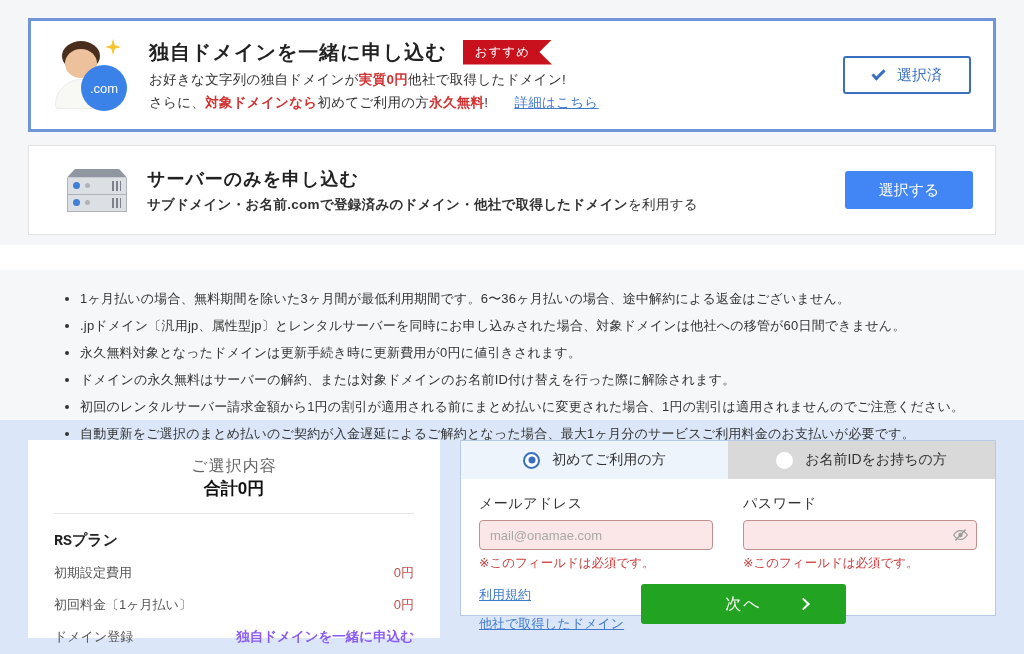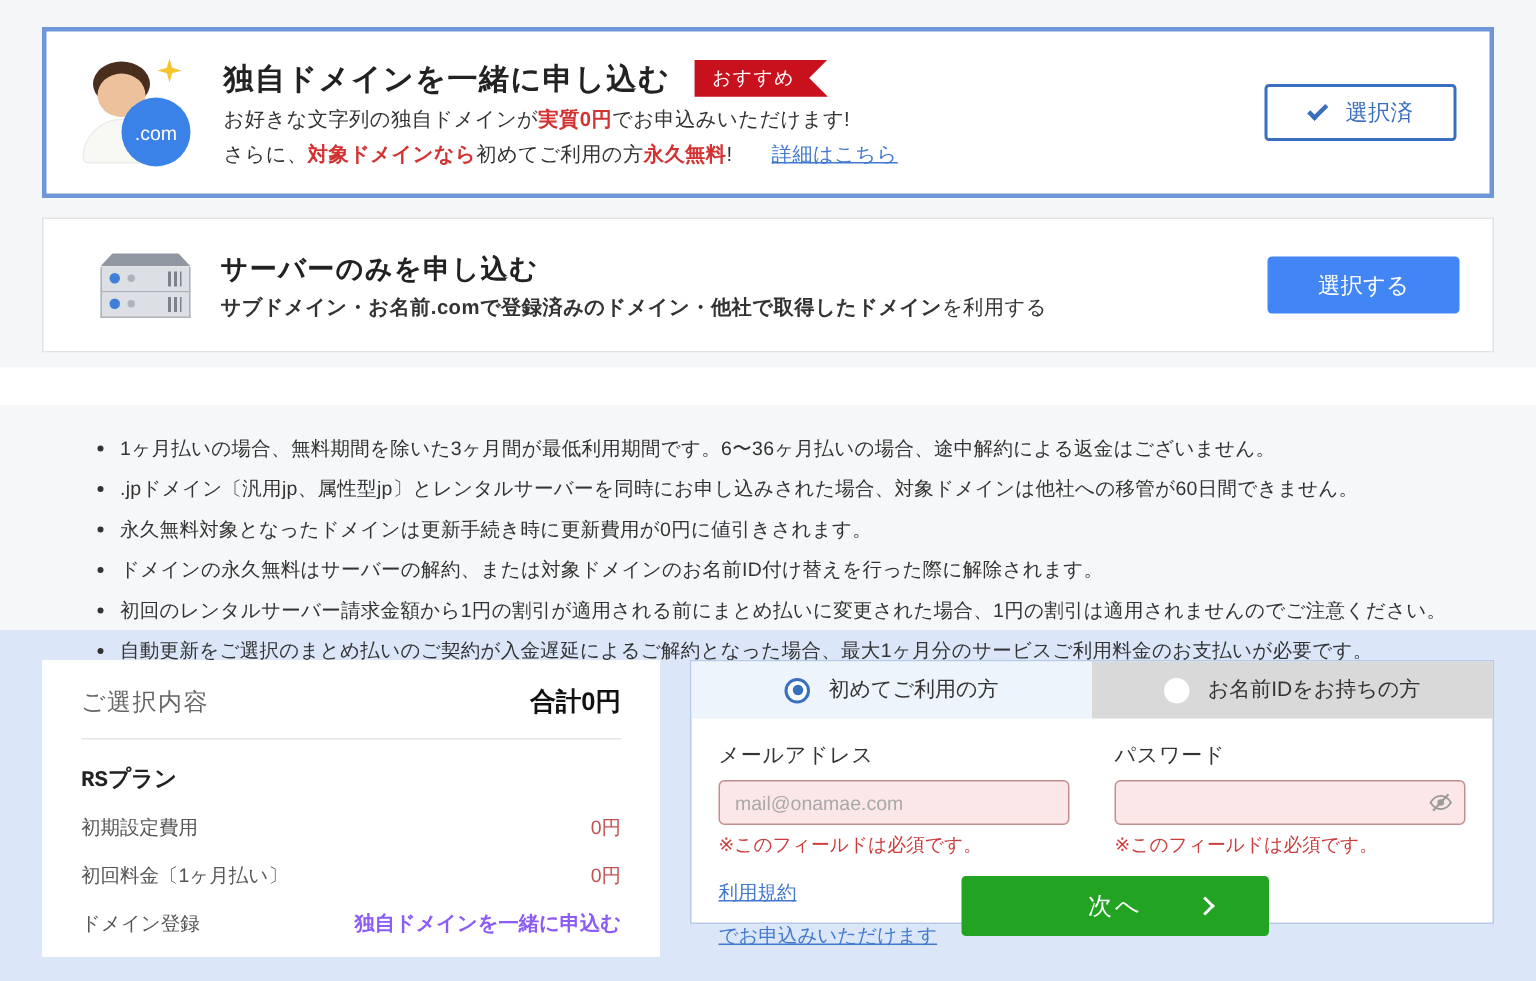--- a/index.html
+++ b/index.html
@@ -56,21 +56,21 @@
   
   .spacer-white { height:25px; background:#fff; }
   .notes-section { background:#f6f7f8; height:150px; padding:20px 28px 0 64px; }
   .notes-section ul { list-style:disc; padding-left:16px; }
   .notes-section li { font-size:13px; color:#333; margin-bottom:9px; letter-spacing:0.2px; }
 
   
   .bottom-section { background:#dbe7f8; height:236px; padding:20px 28px 0 28px; display:flex; gap:20px; }
 
   .summary-card { width:412px; height:198px; background:#fff; padding:16px 26px; flex:0 0 auto; }
-  .summary-head { display:flex; justify-content:space-between; align-items:flex-end; }
+  .summary-head { display:flex; justify-content:space-between; align-items:center;flex-direction:column; }
   .summary-title { font-size:16px; color:#666; letter-spacing:1px; }
   .summary-total { font-size:17px; font-weight:bold; color:#111; }
   .summary-divider { border-top:1px solid #e6e6e6; margin-top:13px; }
   .summary-plan { font-size:15px; font-weight:bold; color:#222; margin-top:17px;font-family:Liberation Mono, monospace; }
   .summary-row { display:flex; justify-content:space-between; margin-top:14px; font-size:13px; color:#555; }
   .val-red { color:#c0504d; }
   .val-bold { color:#8b5cf6; font-weight:bold; font-size:13.5px; }
 
   .login-card { width:536px; height:176px; background:#fff; border:1px solid #b5c9e8; flex:0 0 auto; }
   .login-tabs { display:flex; height:38px; }
@@ -119,21 +119,21 @@
         <div class="avatar-head"></div>
         <div class="avatar-body"></div>
         <div class="avatar-sparkle"></div>
         <div class="avatar-com">.com</div>
       </div>
       <div class="opt-content">
         <div class="opt-title-row">
           <span class="opt-title">独自ドメインを一緒に申し込む</span>
           <span class="badge">おすすめ</span>
         </div>
-        <div class="opt-line"><span>お好きな文字列の独自ドメインが</span><span class="em-red">実質0円</span><span>でお申込みいただけます!</span></div>
+        <div class="opt-line"><span>お好きな文字列の独自ドメインが</span><span class="em-red">実質0円</span><span>他社で取得したドメイン!</span></div>
         <div class="opt-line"><span>さらに、</span><span class="em-red">対象ドメインなら</span><span>初めてご利用の方</span><span class="em-red">永久無料</span><span>!</span><a class="inline-link">詳細はこちら</a></div>
       </div>
       <div class="btn btn-selected">
         <span class="checkmark"></span>
         <span>選択済</span>
       </div>
     </div>
 
     <div class="opt-box server">
       <div class="server-icon">
@@ -224,21 +224,21 @@
                 <line x1="4" y1="16.5" x2="16" y2="3.5" stroke="#9a9a9a" stroke-width="1.6"></line>
               </svg>
             </div>
             <div class="required-note">※このフィールドは必須です。</div>
           </div>
         </div>
 
         <div class="form-bottom">
           <div class="legal-links">
             <a class="legal-link">利用規約</a>
-            <a class="legal-link">でお申込みいただけます</a>
+            <a class="legal-link">他社で取得したドメイン</a>
           </div>
           <button class="next-btn">
             <span>次へ</span>
             <span class="chevron-right"></span>
           </button>
         </div>
       </div>
     </div>
   </div>
 

